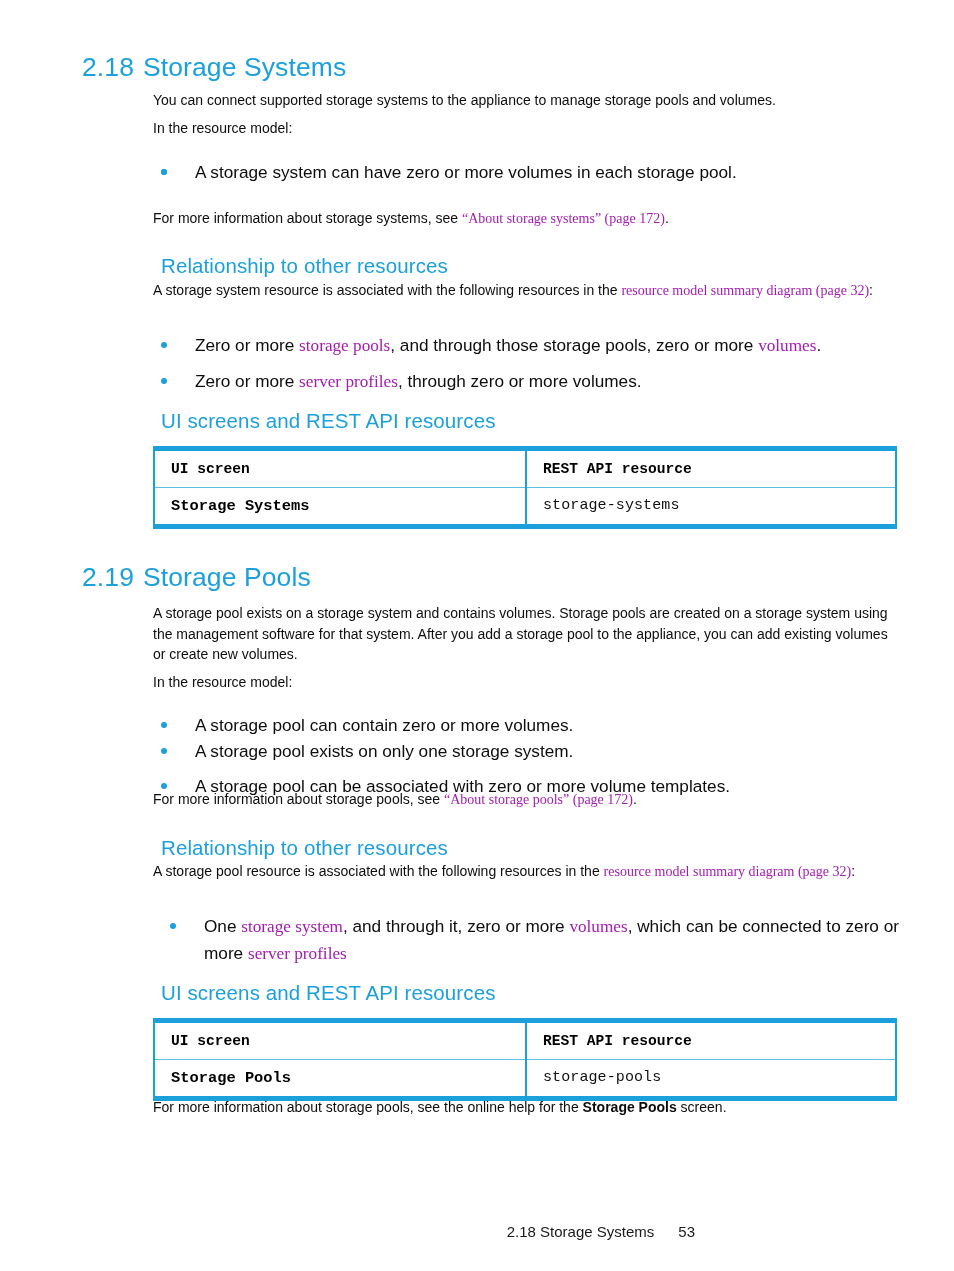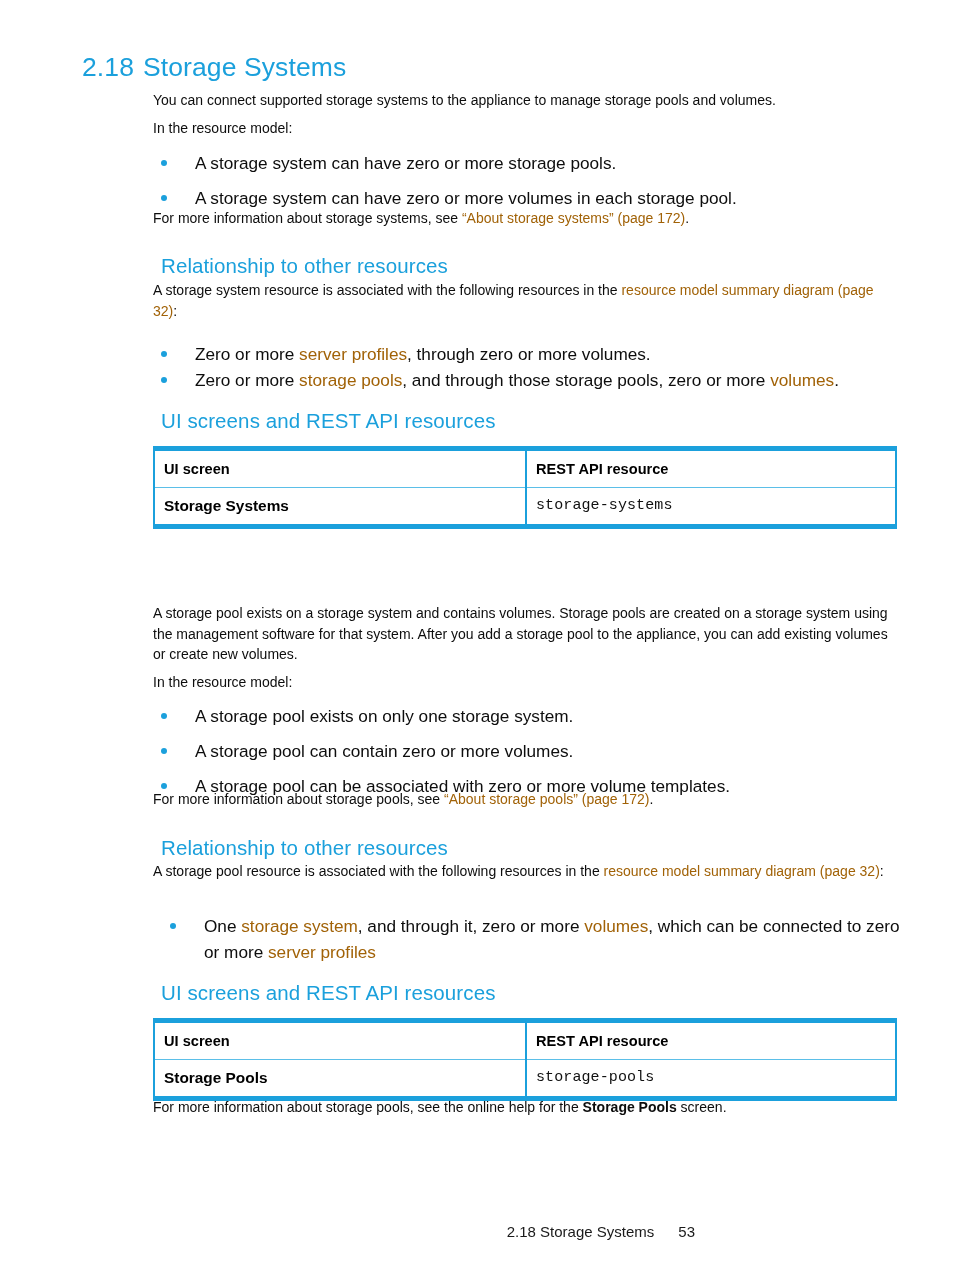--- a/index.html
+++ b/index.html
@@ -43,22 +43,23 @@
   }
 
   
   p.body {
     font-size: 14px;
     line-height: 1.52;
     margin: 0;
     color: #0d0d0d;
   }
   a.xref, span.xref {
-    color: #a16207;
+    color: #a21caf;
     text-decoration: none;
+    font-family: Liberation Serif, serif;
   }
   b, strong { font-weight: bold; }
 
   
   ul.bullets {
     list-style: none;
     margin: 0;
     padding: 0;
   }
   ul.bullets li {
@@ -86,23 +87,24 @@
     table-layout: fixed;
     border-top: 5px solid #1ba0dc;
     border-bottom: 5px solid #1ba0dc;
   }
   table.api col.c1 { width: 372px; }
   table.api col.c2 { width: 370px; }
   table.api td {
     border-left: 2px solid #1ba0dc;
     border-right: 2px solid #1ba0dc;
     border-bottom: 1.5px solid #5bbfe8;
-    padding: 7px 0 8px 9px;
+    padding: 7px 0 8px 16px;
     vertical-align: middle;
     height: 21px;
+    font-family: Liberation Mono, monospace;
   }
   table.api tr:last-child td { border-bottom: none; }
   td.hdr {
     font-size: 14.6px;
     font-weight: bold;
     color: #000;
   }
   td.name {
     font-size: 15.4px;
     font-weight: bold;
@@ -144,21 +146,21 @@
 
   <div class="block" style="left:153px; top:90px; width:745px;">
     <p class="body">You can connect supported storage systems to the appliance to manage storage pools and volumes.</p>
   </div>
   <div class="block" style="left:153px; top:118px; width:745px;">
     <p class="body">In the resource model:</p>
   </div>
 
   <div class="block" style="left:153px; top:150px; width:745px;">
     <ul class="bullets">
-      <li><span class="dot"></span><span>A storage system can have zero or more storage pools.</span></li>
+      <li><span class="dot"></span></li>
       <li style="margin-top:9px;"><span class="dot"></span><span>A storage system can have zero or more volumes in each storage pool.</span></li>
     </ul>
   </div>
 
   <div class="block" style="left:153px; top:208px; width:760px;">
     <p class="body">
       <span>For more information about storage systems, see </span><a class="xref" href="#">“About storage systems” (page 172)</a><span>.</span>
     </p>
   </div>
 
@@ -167,27 +169,27 @@
   </div>
 
   <div class="block" style="left:153px; top:280px; width:745px;">
     <p class="body">
       <span>A storage system resource is associated with the following resources in the </span><a class="xref" href="#">resource model summary diagram (page 32)</a><span>:</span>
     </p>
   </div>
 
   <div class="block" style="left:153px; top:332px; width:760px;">
     <ul class="bullets">
+      <li>
+        <span class="dot"></span>
+        <span>Zero or more </span><a class="xref" href="#">storage pools</a><span>, and through those storage pools, zero or more </span><a class="xref" href="#">volumes</a><span>.</span>
+      </li>
       <li style="margin-top:9px;">
         <span class="dot"></span>
         <span>Zero or more </span><a class="xref" href="#">server profiles</a><span>, through zero or more volumes.</span>
-      </li>
-      <li>
-        <span class="dot"></span>
-        <span>Zero or more </span><a class="xref" href="#">storage pools</a><span>, and through those storage pools, zero or more </span><a class="xref" href="#">volumes</a><span>.</span>
       </li>
     </ul>
   </div>
 
   <div class="block" style="left:153px; top:401px;">
     <h2 class="sub">UI screens and REST API resources</h2>
   </div>
 
   <div class="block" style="left:153px; top:446px;">
     <table class="api">
@@ -202,32 +204,37 @@
         </tr>
         <tr>
           <td class="name">Storage Systems</td>
           <td class="mono">storage-systems</td>
         </tr>
       </tbody>
     </table>
   </div>
 
 
+  <div class="block" style="left:82px; top:562px;">
+    <h1 class="chapter">
+      <span class="num">2.19</span><span>Storage Pools</span>
+    </h1>
+  </div>
 
   <div class="block" style="left:153px; top:603px; width:745px;">
     <p class="body" style="line-height:1.47;">A storage pool exists on a storage system and contains volumes. Storage pools are created on a storage system using the management software for that system. After you add a storage pool to the appliance, you can add existing volumes or create new volumes.</p>
   </div>
   <div class="block" style="left:153px; top:672px; width:745px;">
     <p class="body">In the resource model:</p>
   </div>
 
   <div class="block" style="left:153px; top:703px; width:760px;">
     <ul class="bullets">
+      <li style="margin-top:9px;"><span class="dot"></span><span>A storage pool can contain zero or more volumes.</span></li>
       <li><span class="dot"></span><span>A storage pool exists on only one storage system.</span></li>
-      <li style="margin-top:9px;"><span class="dot"></span><span>A storage pool can contain zero or more volumes.</span></li>
       <li style="margin-top:9px;"><span class="dot"></span><span>A storage pool can be associated with zero or more volume templates.</span></li>
     </ul>
   </div>
 
   <div class="block" style="left:153px; top:789px; width:770px;">
     <p class="body">
       <span>For more information about storage pools, see </span><a class="xref" href="#">“About storage pools” (page 172)</a><span>.</span>
     </p>
   </div>
 

